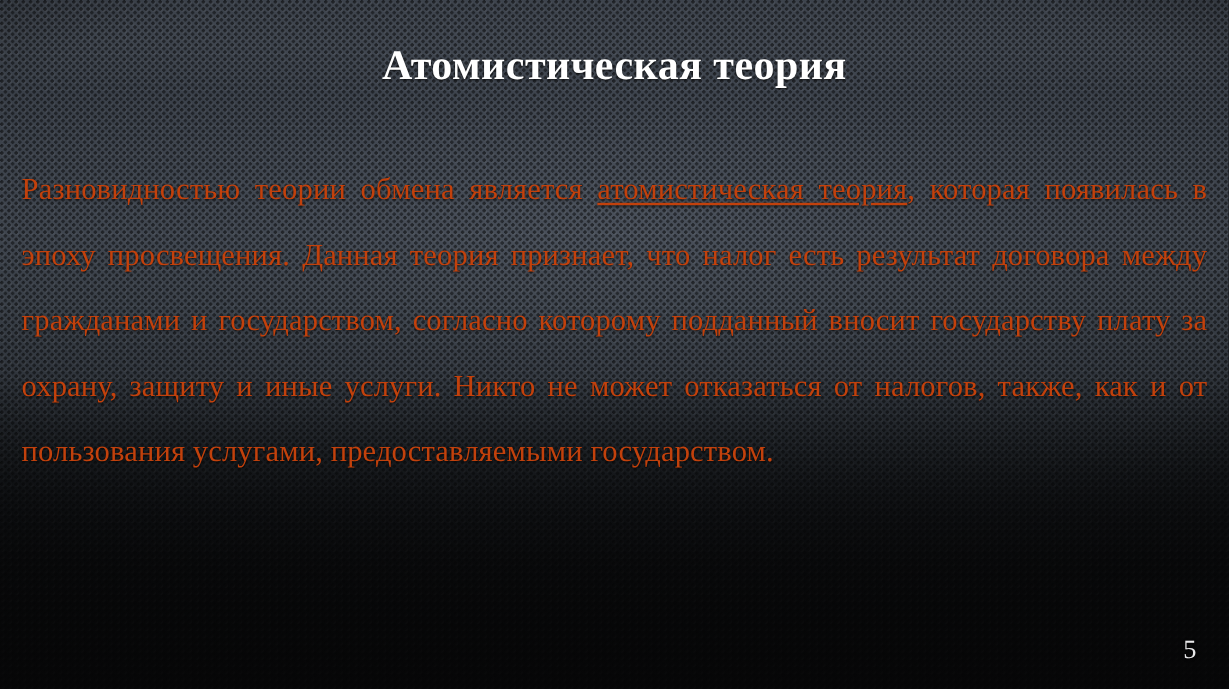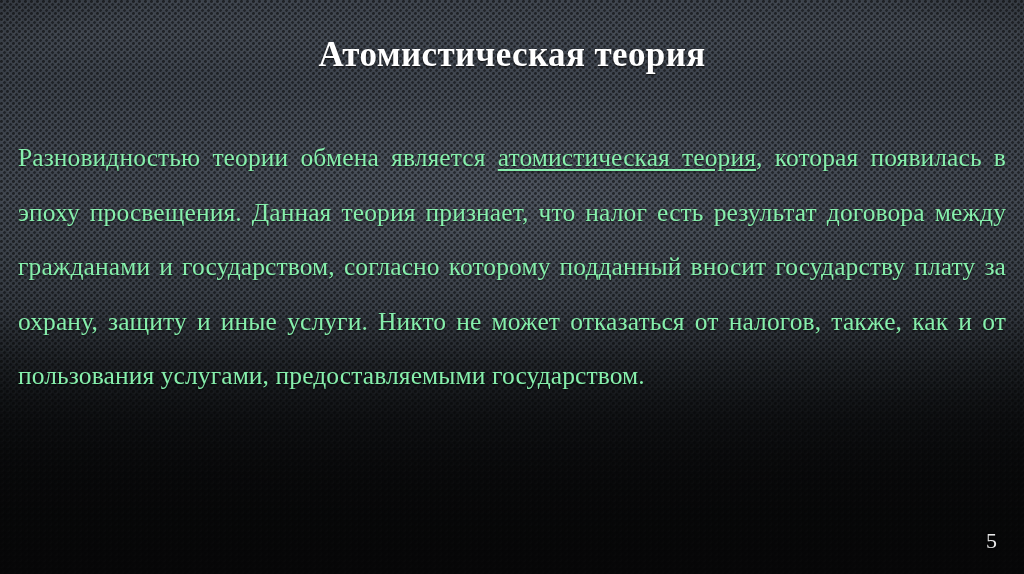--- a/index.html
+++ b/index.html
@@ -108,21 +108,21 @@
   }
 
   .body-block {
     position: absolute;
     top: 131px;
     left: 18px;
     width: 988px;
   }
 
   .body-paragraph {
-    color: #86efac;
+    color: #c2410c;
     font-size: 25.5px;
     line-height: 54.5px;
     text-align: justify;
     text-justify: inter-word;
     letter-spacing: 0.1px;
     text-shadow: 0 1px 2px rgba(0,0,0,0.65);
     margin: 0;
     hyphens: none;
   }
   .body-paragraph .u-term {

